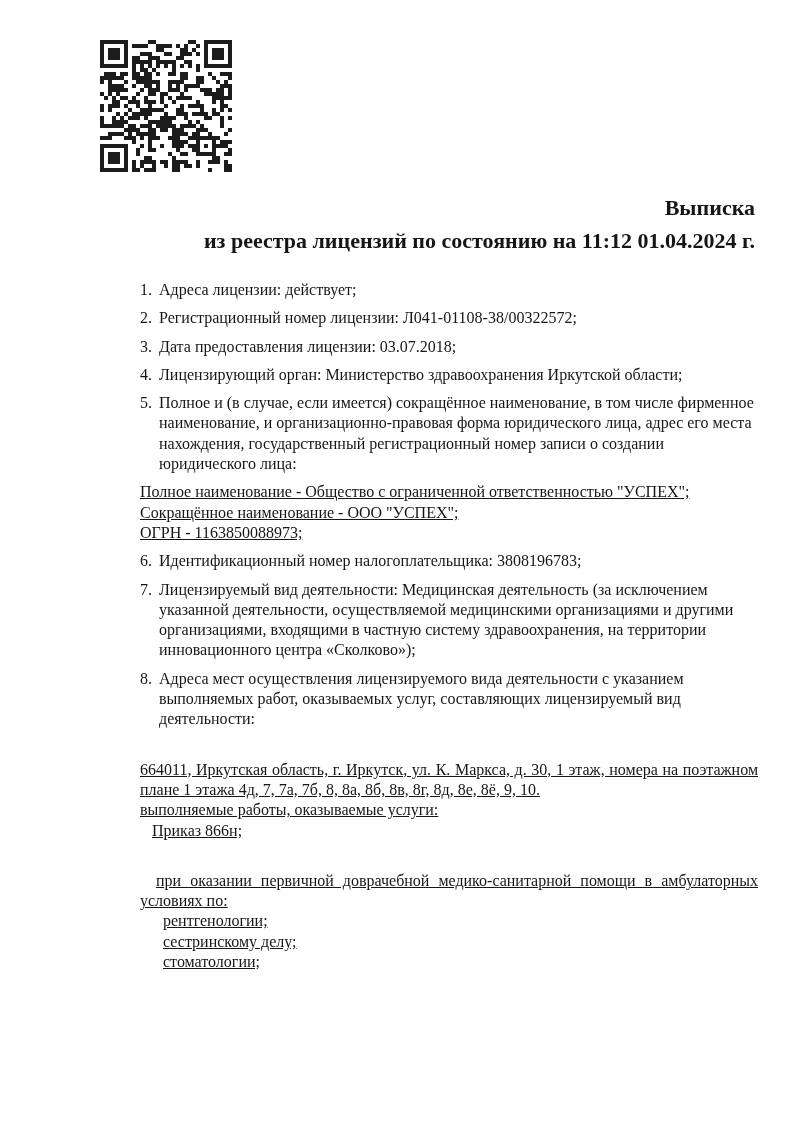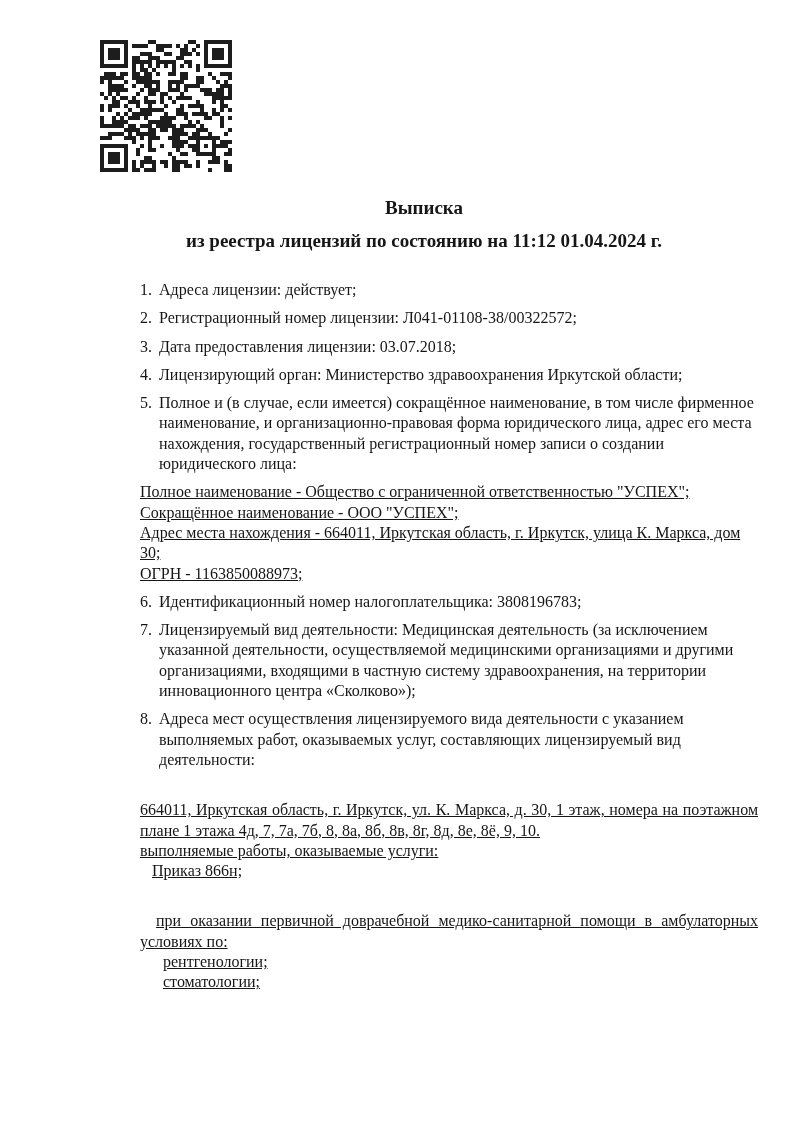--- a/index.html
+++ b/index.html
@@ -15,21 +15,21 @@
     font-family:"Liberation Serif","DejaVu Serif",serif;
     color:var(--text);
     overflow:hidden;
   }
   .qr{
     position:absolute;left:100px;top:40px;width:132px;height:132px;
   }
   .qr svg{display:block;width:132px;height:132px;}
   .header{
     position:absolute;left:93px;top:197px;width:662px;
-    text-align:center;font-weight:bold;font-size:19px;line-height:22px;
+    text-align:right;font-weight:bold;font-size:22px;line-height:22px;
   }
   .title{margin:0;}
   .subtitle{margin-top:11px;}
   .content{
     position:absolute;left:140px;top:280px;width:618px;
     font-size:16px;line-height:20.3px;
   }
   .item{display:flex;margin-bottom:8px;}
   .item .num{flex:0 0 19px;width:19px;}
   .item .txt{flex:1;}
@@ -71,36 +71,36 @@
       <span class="num">4.</span>
       <div class="txt">Лицензирующий орган: Министерство здравоохранения Иркутской области;</div>
     </div>
     <div class="item">
       <span class="num">5.</span>
       <div class="txt">Полное и (в случае, если имеется) сокращённое наименование, в том числе фирменное наименование, и организационно-правовая форма юридического лица, адрес его места нахождения, государственный регистрационный номер записи о создании юридического лица:</div>
     </div>
     <div class="group">
       <div class="line">Полное наименование - Общество с ограниченной ответственностью "УСПЕХ";</div>
       <div class="line">Сокращённое наименование - ООО "УСПЕХ";</div>
-      <div class="line">Адрес места нахождения - 664011, Иркутская область, г. Иркутск, улица К. Маркса, дом 30;</div>
       <div class="line">ОГРН - 1163850088973;</div>
     </div>
     <div class="item">
       <span class="num">6.</span>
       <div class="txt">Идентификационный номер налогоплательщика: 3808196783;</div>
     </div>
     <div class="item">
       <span class="num">7.</span>
       <div class="txt">Лицензируемый вид деятельности: Медицинская деятельность (за исключением указанной деятельности, осуществляемой медицинскими организациями и другими организациями, входящими в частную систему здравоохранения, на территории инновационного центра «Сколково»);</div>
     </div>
     <div class="item">
       <span class="num">8.</span>
       <div class="txt">Адреса мест осуществления лицензируемого вида деятельности с указанием выполняемых работ, оказываемых услуг, составляющих лицензируемый вид деятельности:</div>
     </div>
     <div class="group">
       <div class="line just">664011, Иркутская область, г. Иркутск, ул. К. Маркса, д. 30, 1 этаж, номера на поэтажном плане 1 этажа 4д, 7, 7а, 7б, 8, 8а, 8б, 8в, 8г, 8д, 8е, 8ё, 9, 10.</div>
       <div class="line">выполняемые работы, оказываемые услуги:</div>
       <div class="line ind1">Приказ 866н;</div>
       <div class="line indf just">при оказании первичной доврачебной медико-санитарной помощи в амбулаторных условиях по:</div>
       <div class="line ind2">рентгенологии;</div>
+      <div class="line ind2">сестринскому делу;</div>
       <div class="line ind2">стоматологии;</div>
     </div>
   </div>
 
 </body></html>

